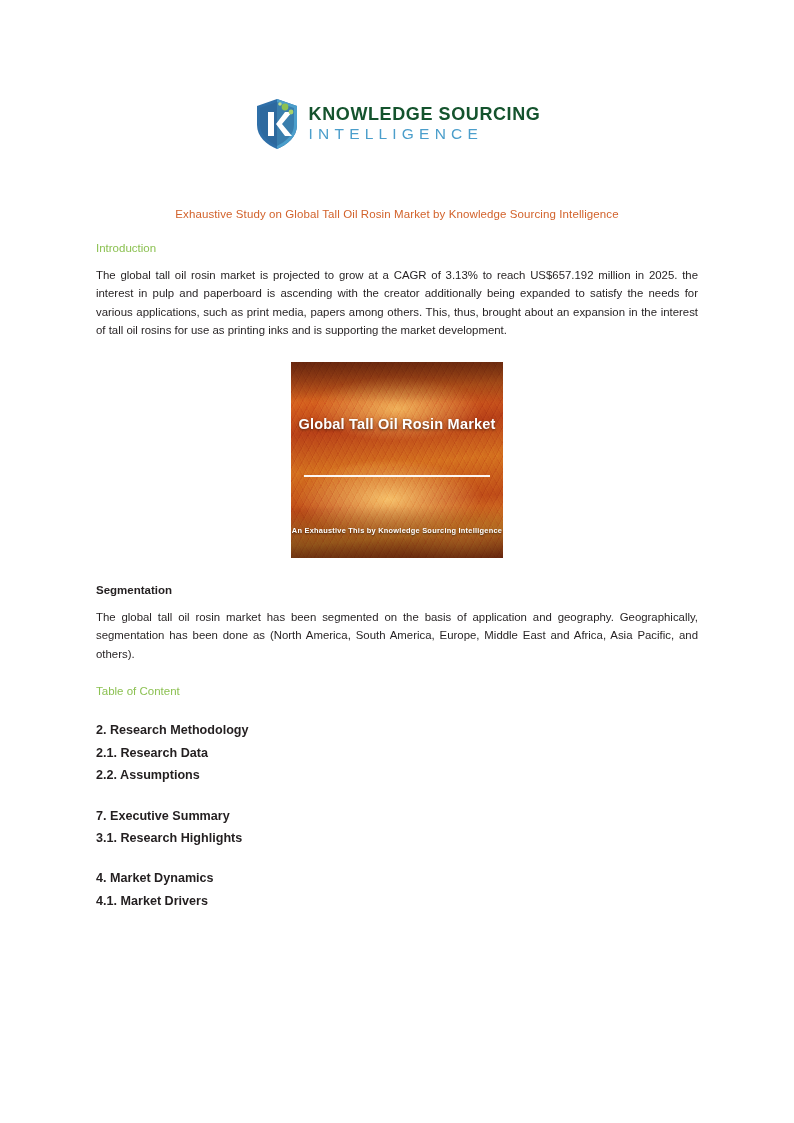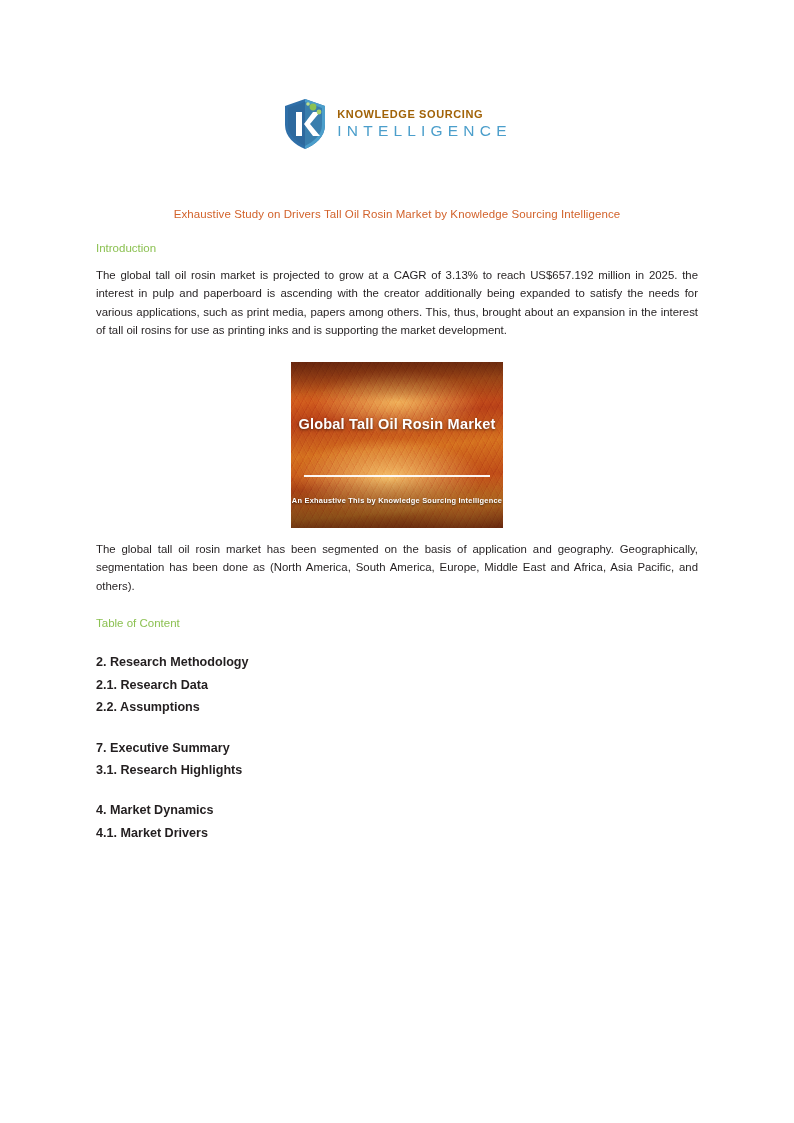--- a/index.html
+++ b/index.html
@@ -41,24 +41,24 @@
     position: relative;
     flex: none;
   }
   .logo-text {
     display: flex;
     flex-direction: column;
     justify-content: center;
     line-height: 1.05;
   }
   .logo-line1 {
-    font-size: 11px;
+    font-size: 18px;
     font-weight: bold;
     letter-spacing: 0.6px;
-    color: #a16207;
+    color: #14532d;
   }
   .logo-line2 {
     font-size: 15.5px;
     font-weight: normal;
     letter-spacing: 5.2px;
     color: #4b9ecb;
     margin-top: 2px;
   }
 
   
@@ -89,21 +89,21 @@
   }
 
   
   .cover-wrap {
     margin-top: 22px;
     display: flex;
     justify-content: center;
   }
   .cover {
     width: 212px;
-    height: 166px;
+    height: 196px;
     position: relative;
     overflow: hidden;
     background:
       linear-gradient(180deg, rgba(0,0,0,0.18), rgba(0,0,0,0) 22%),
       radial-gradient(ellipse 120px 46px at 50% 24%, #f0b05a 0%, rgba(240,176,90,0) 70%),
       radial-gradient(ellipse 130px 55px at 46% 70%, #f6c06a 0%, rgba(246,192,106,0) 72%),
       radial-gradient(ellipse 80px 30px at 80% 92%, #e8882e 0%, rgba(232,136,46,0) 75%),
       linear-gradient(175deg, #c0491a 0%, #d9641f 18%, #b84118 34%, #d4701f 52%, #bf4c18 70%, #e08a2a 86%, #b84418 100%);
   }
   .cover-grain {
@@ -193,36 +193,37 @@
           <circle cx="26" cy="6" r="1.8" fill="#bfe08a"></circle>
         </svg>
       </span>
       <span class="logo-text">
         <span class="logo-line1">KNOWLEDGE SOURCING</span>
         <span class="logo-line2">INTELLIGENCE</span>
       </span>
     </div>
   </div>
 
-  <div class="doc-title">Exhaustive Study on Drivers Tall Oil Rosin Market by Knowledge Sourcing Intelligence</div>
+  <div class="doc-title">Exhaustive Study on Global Tall Oil Rosin Market by Knowledge Sourcing Intelligence</div>
 
   <div class="section-label-green">Introduction</div>
   <p class="body">The global tall oil rosin market is projected to grow at a CAGR of 3.13% to reach US$657.192 million in 2025. the interest in pulp and paperboard is ascending with the creator additionally being expanded to satisfy the needs for various applications, such as print media, papers among others. This, thus, brought about an expansion in the interest of tall oil rosins for use as printing inks and is supporting the market development.</p>
 
   <div class="cover-wrap">
     <div class="cover">
       <div class="cover-grain"></div>
       <div class="cover-dark-top"></div>
       <div class="cover-dark-bottom"></div>
       <div class="cover-title">Global Tall Oil Rosin Market</div>
       <div class="cover-rule"></div>
       <div class="cover-sub">An Exhaustive This by Knowledge Sourcing Intelligence</div>
     </div>
   </div>
 
+  <div class="section-label-bold">Segmentation</div>
   <p class="body">The global tall oil rosin market has been segmented on the basis of application and geography. Geographically, segmentation has been done as (North America, South America, Europe, Middle East and Africa, Asia Pacific, and others).</p>
 
   <div class="section-label-green">Table of Content</div>
 
   <div class="toc">
     <div class="toc-group">
       <div class="toc-line">2. Research Methodology</div>
       <div class="toc-line">2.1. Research Data</div>
       <div class="toc-line">2.2. Assumptions</div>
     </div>

